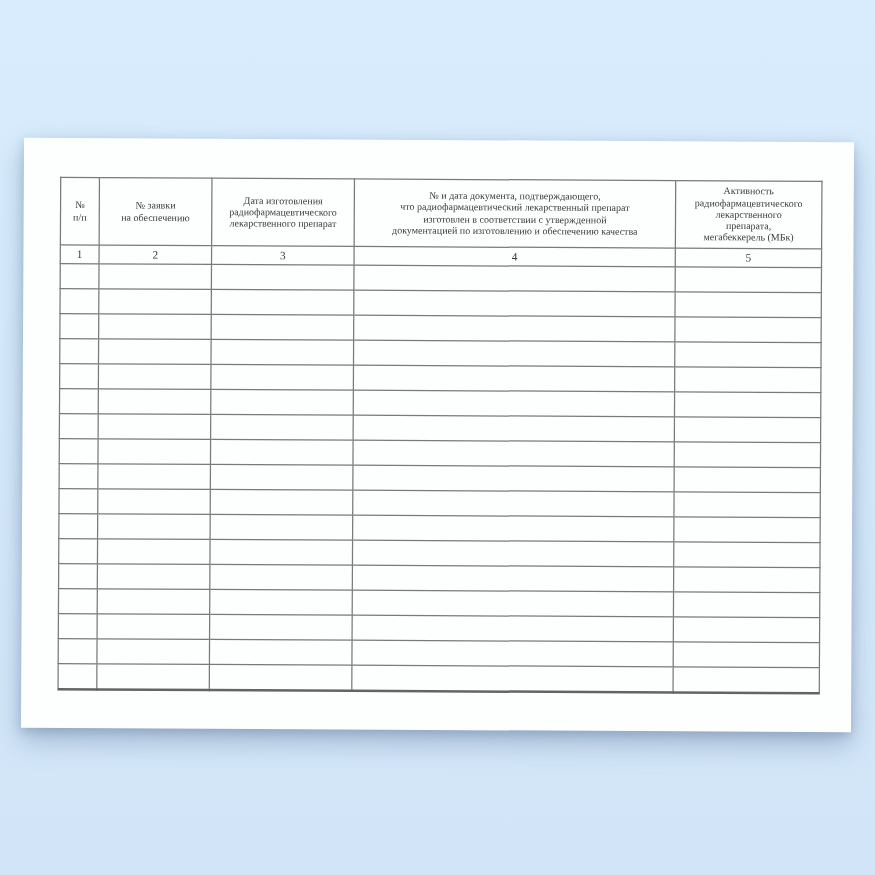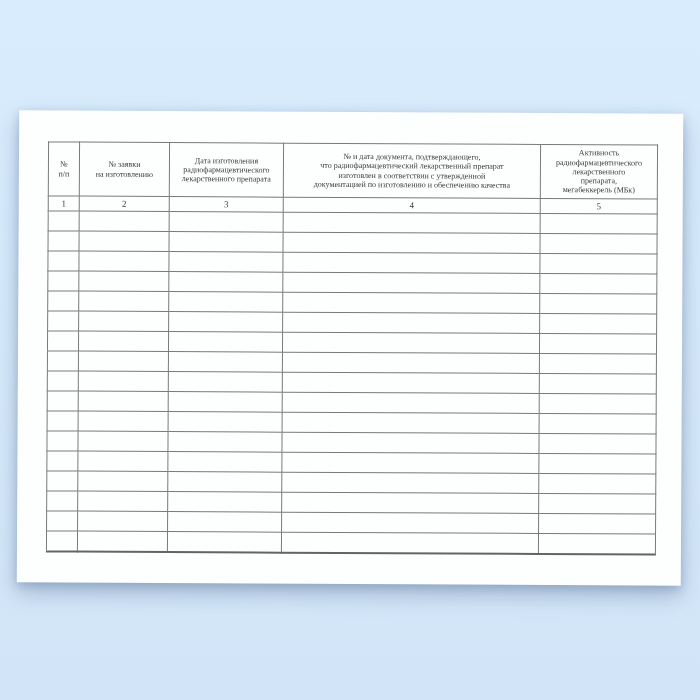--- a/index.html
+++ b/index.html
@@ -84,24 +84,24 @@
           <col class="c2">
           <col class="c3">
           <col class="c4">
           <col class="c5">
       </colgroup>
       <thead>
         <tr class="header-row">
           <th>№
 п/п</th>
           <th>№ заявки
-на изготовлению</th>
+на обеспечению</th>
           <th>Дата изготовления
 радиофармацевтического
-лекарственного препарата</th>
+лекарственного препарат</th>
           <th>№ и дата документа, подтверждающего,
 что радиофармацевтический лекарственный препарат
 изготовлен в соответствии с утвержденной
 документацией по изготовлению и обеспечению качества</th>
           <th>Активность
 радиофармацевтического
 лекарственного
 препарата,
 мегабеккерель (МБк)</th>
         </tr>

